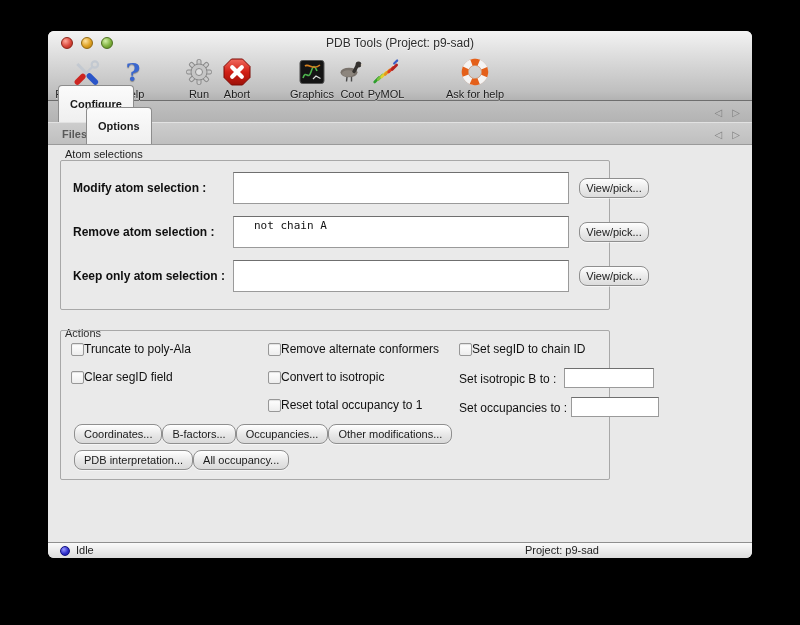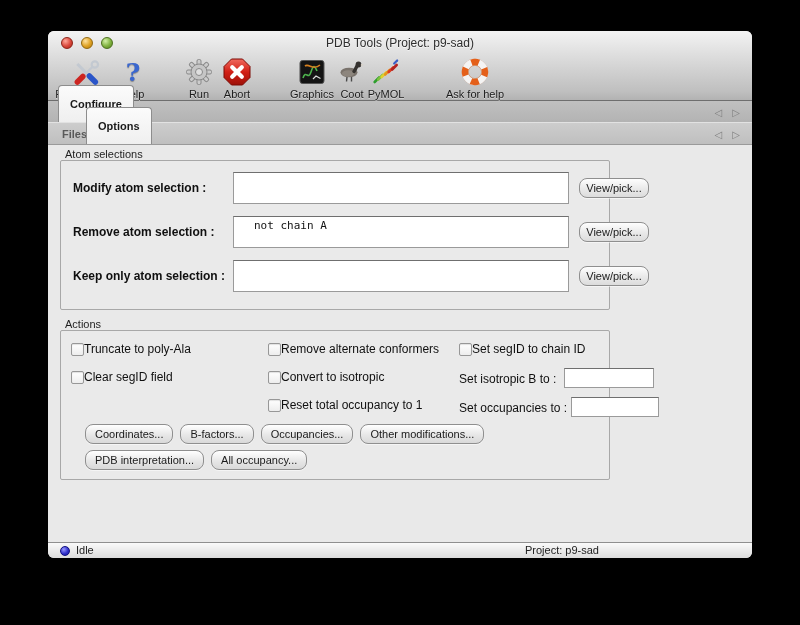--- a/index.html
+++ b/index.html
@@ -49,21 +49,21 @@
   }
   .tab-configure { left:10px; }
   .tab-options { left:38px;margin-top:42px; }
   .tab-files { position:absolute; left:14px; bottom:4px; font-size:11px; font-weight:bold; color:#5a5a5a; }
   .tabnav { position:absolute; right:12px; bottom:4px; font-size:10px; color:#808080; display:flex; gap:10px; }
   .tabnav span { cursor:default; }
 
   
   .content { position:relative; height:397px; background:#e9e9e9; }
   .grouplabel { position:absolute; left:17px; font-size:11px; color:#1f1f1f; }
-  .gl1 { top:3px; } .gl2 { top:173px; }
+  .gl1 { top:3px; } .gl2 { top:182px; }
   .gbox {
     position:absolute; left:12px; width:550px; height:150px;
     border:1px solid #a8a8a8; border-radius:2px;
     background:rgba(255,255,255,.05);
   }
   .gbox1 { top:15px; } .gbox2 { top:185px; }
 
   .sellabel { position:absolute; left:12px; font-size:12px; font-weight:bold; color:#101010; }
   .selinput {
     position:absolute; left:172px; width:336px; height:32px;
@@ -87,21 +87,21 @@
     border:1px solid #979797; border-radius:2px;
     box-shadow:inset 0 1px 1px rgba(0,0,0,.12);
   }
   .cklbl { font-size:12px; color:#101010; white-space:nowrap; }
   .setlabel { position:absolute; font-size:12px; color:#101010; white-space:nowrap; }
   .smallinput {
     position:absolute; height:20px;
     border:1px solid #9a9a9a; border-top-color:#6f6f6f; background:#fff;
     font:11px "DejaVu Sans Mono",monospace; padding:0 3px; outline:none;
   }
-  .btnrow { position:absolute; left:24px; display:flex; gap:7px; }
+  .btnrow { position:absolute; left:13px; display:flex; }
   .actbtn {
     height:20px; padding:0 9px; border-radius:8px;
     background:linear-gradient(#ffffff,#e7e7e7 55%,#d9d9d9);
     border:1px solid #8f8f8f; font-size:11px; color:#1a1a1a;
     display:flex; align-items:center; white-space:nowrap;
     box-shadow:0 1px 0 rgba(255,255,255,.5);
   }
 
   
   .statusbar {

